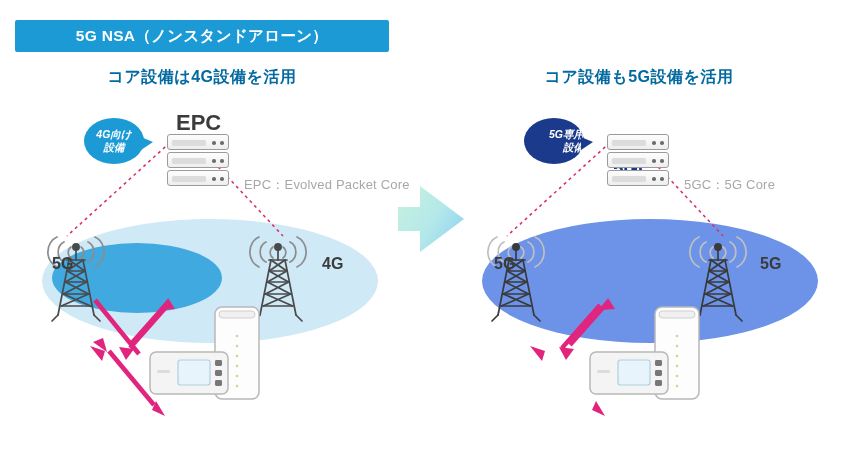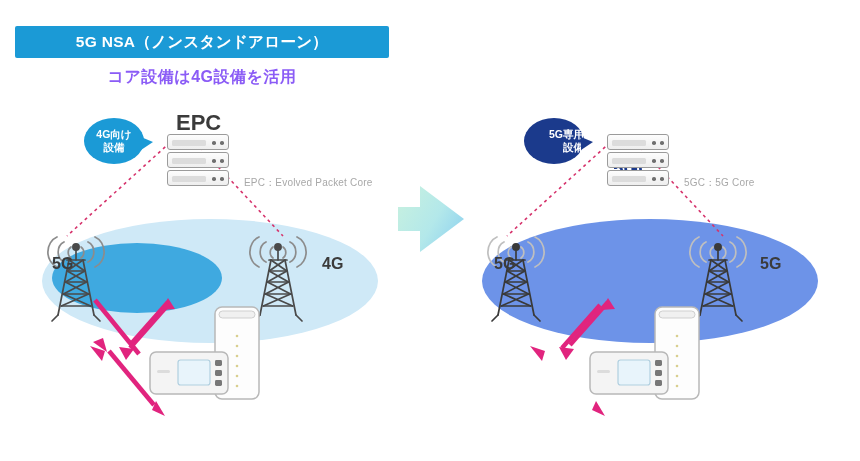--- a/index.html
+++ b/index.html
@@ -11,50 +11,49 @@
   }
   #stage { position: relative; width: 860px; height: 461px; background: #fff; }
 
   
   .banner {
     position: absolute; top: 20px; height: 32px;
     display: flex; align-items: center; justify-content: center;
     color: #fff; font-weight: bold; font-size: 15.5px;
     letter-spacing: 0.3px; border-radius: 2px;
     white-space: nowrap;
-    margin-top: 6px;
   }
   #banner-nsa { left: 15px;  width: 374px; background: #1b9ad6; }
   #banner-sa  { left: 452px; width: 374px; background: #1b3a8c; }
 
   
   .subhead {
     position: absolute; top: 64px; height: 26px;
     display: flex; align-items: center; justify-content: center;
-    font-size: 16px; font-weight: bold; color: #8b5cf6;
+    font-size: 16px; font-weight: bold; color: #0369a1;
     letter-spacing: 0.5px; white-space: nowrap;
   }
   #subhead-left  { left: 15px;  width: 374px; }
   #subhead-right { left: 452px; width: 374px; }
 
   
   .panel { position: absolute; top: 96px; width: 395px; height: 320px; }
   #panel-left  { left: 5px; }
   #panel-right { left: 445px; }
 
   
   .core-label {
     position: absolute; font-weight: bold; white-space: nowrap;
   }
   #core-label-left  { left: 176px; top: 110px; font-size: 22px; color: #3b3b3b; }
   #core-label-right { left: 613px; top: 110px; font-size: 19px; color: #1b3a8c; margin-top: 48px; }
 
   
   .core-caption {
-    position: absolute; font-size: 10px; color: #a8a8a8;
+    position: absolute; font-size: 13px; color: #a8a8a8;
     letter-spacing: 0.2px; white-space: nowrap; padding-left: 6px;
   }
   #core-caption-left  { left: 238px; top: 176px; }
   #core-caption-right { left: 678px; top: 176px; }
 
   
   .bubble {
     position: absolute; width: 60px; height: 46px; border-radius: 50%;
     display: flex; flex-direction: column; align-items: center;
     justify-content: center; color: #fff; font-weight: bold;
@@ -62,21 +61,21 @@
   }
   .bubble::after {
     content: ""; position: absolute; right: -9px; top: 19px;
     width: 0; height: 0;
     border-top: 5px solid transparent;
     border-bottom: 8px solid transparent;
     border-left: 12px solid currentColor;
   }
   #bubble-left  { left: 84px;  top: 118px; background: #1b9ad6; color: #1b9ad6; }
   #bubble-right { left: 524px; top: 118px; background: #1b3a8c; color: #1b3a8c; align-items: flex-end; }
-  .bubble span { color: #fff; }
+  .bubble span { color: #fff; font-style: italic; }
 
   
   .servers { position: absolute; width: 62px; }
   #servers-left  { left: 167px; top: 134px; }
   #servers-right { left: 607px; top: 134px; }
   .srv {
     position: relative; width: 62px; height: 16px; margin-bottom: 2px;
     border: 1.4px solid #9b9b9b; border-radius: 3px;
     background: linear-gradient(#fdfdfd, #eeeeee);
   }
@@ -115,20 +114,21 @@
   #center-arrow { position: absolute; left: 396px; top: 182px; width: 70px; height: 74px; }
 </style>
 </head>
 <body>
 
 <div id="stage">
 
   <div class="banner" id="banner-nsa">5G NSA（ノンスタンドアローン）</div>
 
   <div class="subhead" id="subhead-left">コア設備は4G設備を活用</div>
+  <div class="subhead" id="subhead-right">コア設備も5G設備を活用</div>
 
   <div class="panel" id="panel-left">
     <svg class="diagram" viewBox="0 0 395 320">
 
       <ellipse cx="205" cy="185" rx="168" ry="62" fill="#cfe9f7"></ellipse>
 
       <ellipse cx="132" cy="182" rx="85" ry="35" fill="#3fa9e0"></ellipse>
 
       <g stroke="#d6336c" stroke-width="1.6" stroke-dasharray="3 3.6" fill="none">
         <path d="M170 42 L 62 140"></path>

